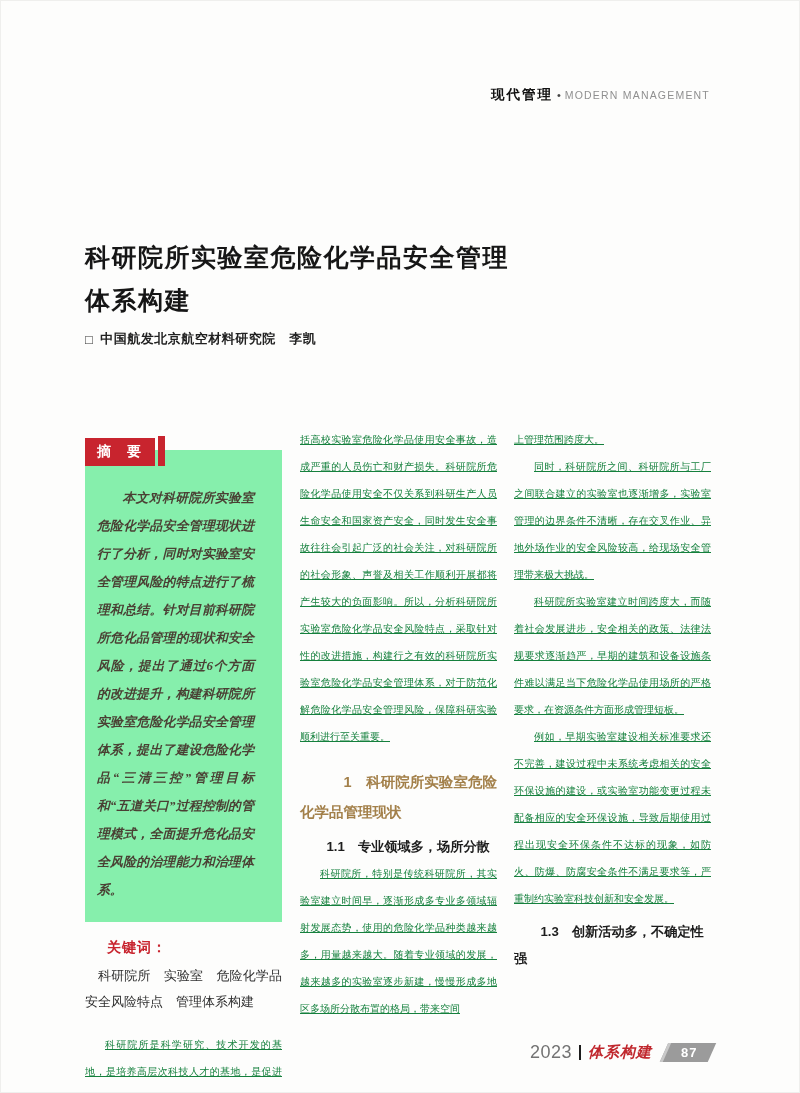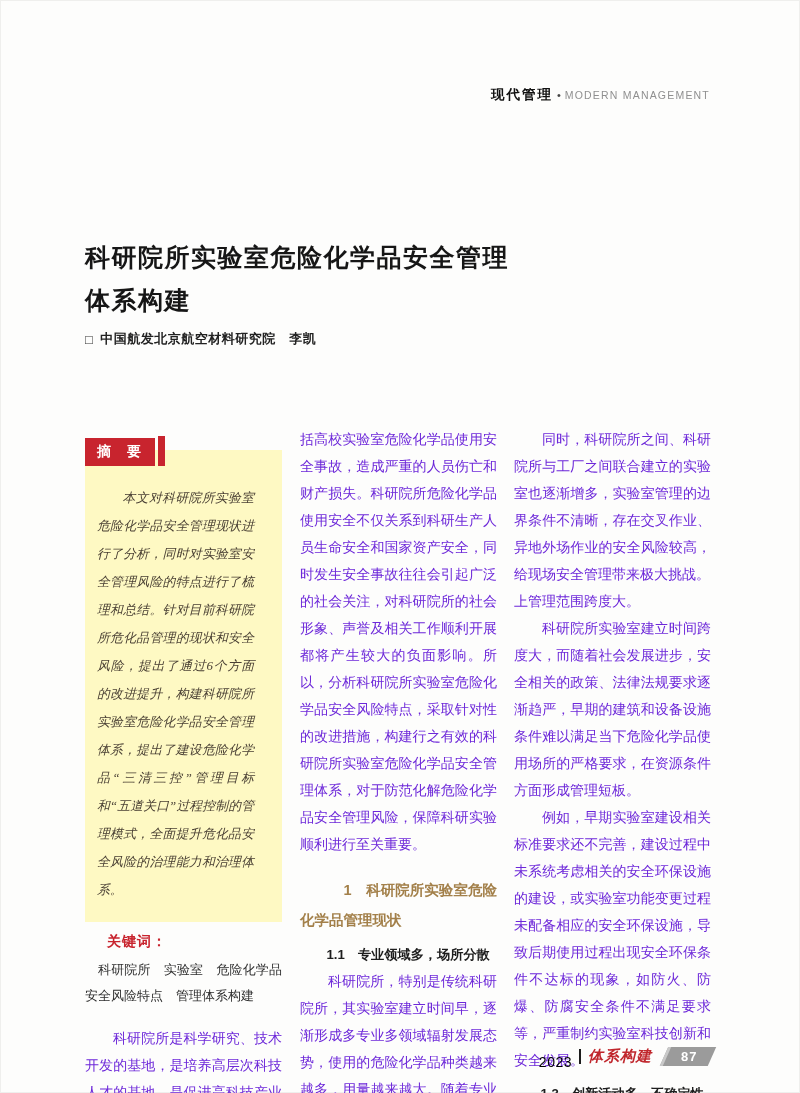--- a/index.html
+++ b/index.html
@@ -37,31 +37,32 @@
   }
   .author-line .sq { font-weight: 400; font-size: 13px; color: #333; }
 
   
   .col { position: absolute; top: 426px; width: 197px; }
   .col-left   { left: 85px;  }
   .col-middle { left: 300px; }
   .col-right  { left: 514px; }
 
   .para {
-    font-size: 14px; line-height: 27px; color: #6d28d9;
-    text-align: justify; text-justify: inter-ideograph;
+    font-size: 10px; line-height: 27px; color: #15803d;
+    text-align: justify; text-justify: inter-ideograph; text-decoration: underline;
   }
   .indent { text-indent: 2em; }
 
   
   .abstract-wrap { position: relative; margin-top: 24px; }
   .abstract-box {
-    background: #fef9c3;
+    background: #86efac;
     padding: 34px 28px 18px 12px;
     min-height: 300px;
+    font-weight: bold;
   }
   .abstract-label {
     position: absolute; top: -12px; left: 0;
     display: flex; align-items: stretch;
   }
   .abstract-label .tag {
     background: #c8242e; color: #fff;
     font-size: 14px; font-weight: 700; letter-spacing: 6px;
     padding: 4px 8px 0 12px; line-height: 18px;
   }
@@ -69,21 +70,21 @@
     width: 7px; background: #c8242e; margin-left: 3px; height: 30px; margin-top: -2px;
   }
   .abstract-text {
     font-family: "Liberation Serif", serif;
     font-style: italic;
     font-size: 12.8px; line-height: 28px; color: #4a4034;
     text-align: justify; text-indent: 2em;
   }
 
   
-  .keywords { margin-top: 11px; }
+  .keywords { margin-top: 17px; }
   .kw-label {
     color: #c8242e; font-weight: 700; font-size: 14px;
     margin-left: 22px; letter-spacing: 1px;
   }
   .kw-body {
     margin-top: 6px;
     font-size: 13px; line-height: 26px; color: #2e2e2e;
     text-align: justify; text-indent: 1em; font-weight: 500;
   }
 
@@ -100,21 +101,21 @@
     margin-top: 6px;
     font-size: 13.2px; font-weight: 700; color: #1d1d1d;
     line-height: 27px; text-indent: 2em;
   }
 
   
   .page-footer {
     position: absolute; top: 1042px; right: 88px;
     display: flex; align-items: center; gap: 7px;
   }
-  .page-footer .year { font-size: 14px; color: #000000; letter-spacing: 0.5px; margin-top: 12px; }
+  .page-footer .year { font-size: 18px; color: #737373; letter-spacing: 0.5px; }
   .page-footer .divider { width: 2px; height: 15px; background: #1c1c1c; }
   .page-footer .journal {
     font-family: "Liberation Serif", serif;
     font-style: italic; font-weight: 700;
     font-size: 15px; color: #c0272d; letter-spacing: 1px;
   }
   .page-num {
     margin-left: 5px; width: 48px; height: 19px;
     background: #9b9b9b; transform: skewX(-24deg);
     display: flex; align-items: center; justify-content: center;
@@ -166,22 +167,22 @@
 
 <div class="col col-middle">
   <p class="para">括高校实验室危险化学品使用安全事故，造成严重的人员伤亡和财产损失。科研院所危险化学品使用安全不仅关系到科研生产人员生命安全和国家资产安全，同时发生安全事故往往会引起广泛的社会关注，对科研院所的社会形象、声誉及相关工作顺利开展都将产生较大的负面影响。所以，分析科研院所实验室危险化学品安全风险特点，采取针对性的改进措施，构建行之有效的科研院所实验室危险化学品安全管理体系，对于防范化解危险化学品安全管理风险，保障科研实验顺利进行至关重要。</p>
 
   <h2 class="sec-heading">1　科研院所实验室危险化学品管理现状</h2>
   <h3 class="sub-heading">1.1　专业领域多，场所分散</h3>
   <p class="para indent">科研院所，特别是传统科研院所，其实验室建立时间早，逐渐形成多专业多领域辐射发展态势，使用的危险化学品种类越来越多，用量越来越大。随着专业领域的发展，越来越多的实验室逐步新建，慢慢形成多地区多场所分散布置的格局，带来空间</p>
 </div>
 
 <div class="col col-right">
+  <p class="para">上管理范围跨度大。</p>
   <p class="para indent">同时，科研院所之间、科研院所与工厂之间联合建立的实验室也逐渐增多，实验室管理的边界条件不清晰，存在交叉作业、异地外场作业的安全风险较高，给现场安全管理带来极大挑战。</p>
-  <p class="para">上管理范围跨度大。</p>
 
   <p class="para indent">科研院所实验室建立时间跨度大，而随着社会发展进步，安全相关的政策、法律法规要求逐渐趋严，早期的建筑和设备设施条件难以满足当下危险化学品使用场所的严格要求，在资源条件方面形成管理短板。</p>
   <p class="para indent">例如，早期实验室建设相关标准要求还不完善，建设过程中未系统考虑相关的安全环保设施的建设，或实验室功能变更过程未配备相应的安全环保设施，导致后期使用过程出现安全环保条件不达标的现象，如防火、防爆、防腐安全条件不满足要求等，严重制约实验室科技创新和安全发展。</p>
 
   <h3 class="sub-heading">1.3　创新活动多，不确定性强</h3>
 
 </div>
 
 <div class="page-footer">
   <span class="year">2023</span>

